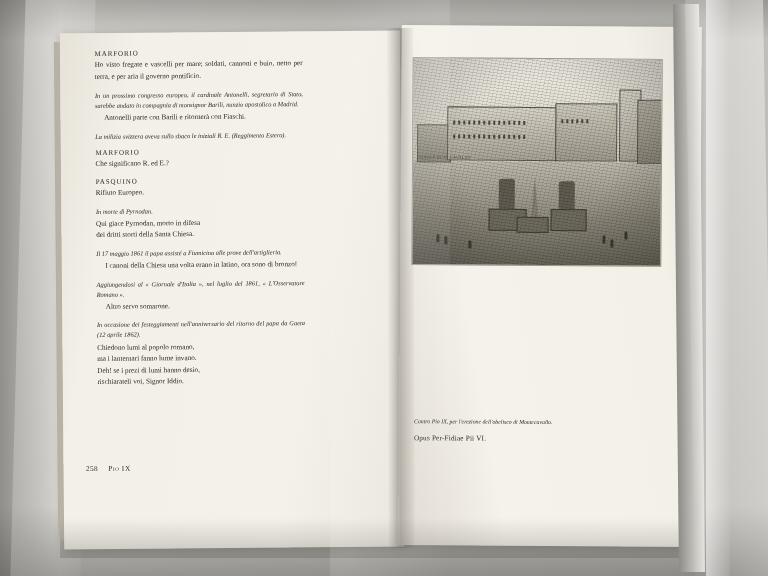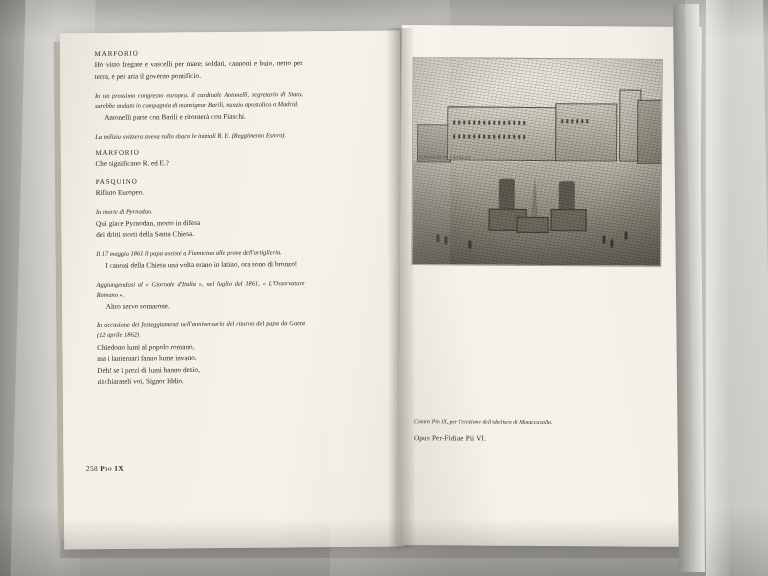--- a/index.html
+++ b/index.html
@@ -151,22 +151,22 @@
   .verse div { text-indent: 0; }
   .folio {
     position: absolute;
     left: 86px; top: 463px;
     width: 230px;
     font-size: 7.4px;
     color: #2d2a26;
     letter-spacing: 0.3px;
     transform: rotate(-0.5deg);
   }
-  .folio .num { }
-  .folio .title { font-variant: small-caps; letter-spacing: 0.6px; font-weight: bold; }
+  .folio .num { margin-right: 8px; }
+  .folio .title { font-variant: small-caps; letter-spacing: 0.6px; }
 
   
   .plate {
     position: absolute;
     left: 412px; top: 58px;
     width: 248px; height: 206px;
     transform: rotate(0.4deg);
     background: #cfcbc2;
     border: 1px solid #9c978c;
     overflow: hidden;

